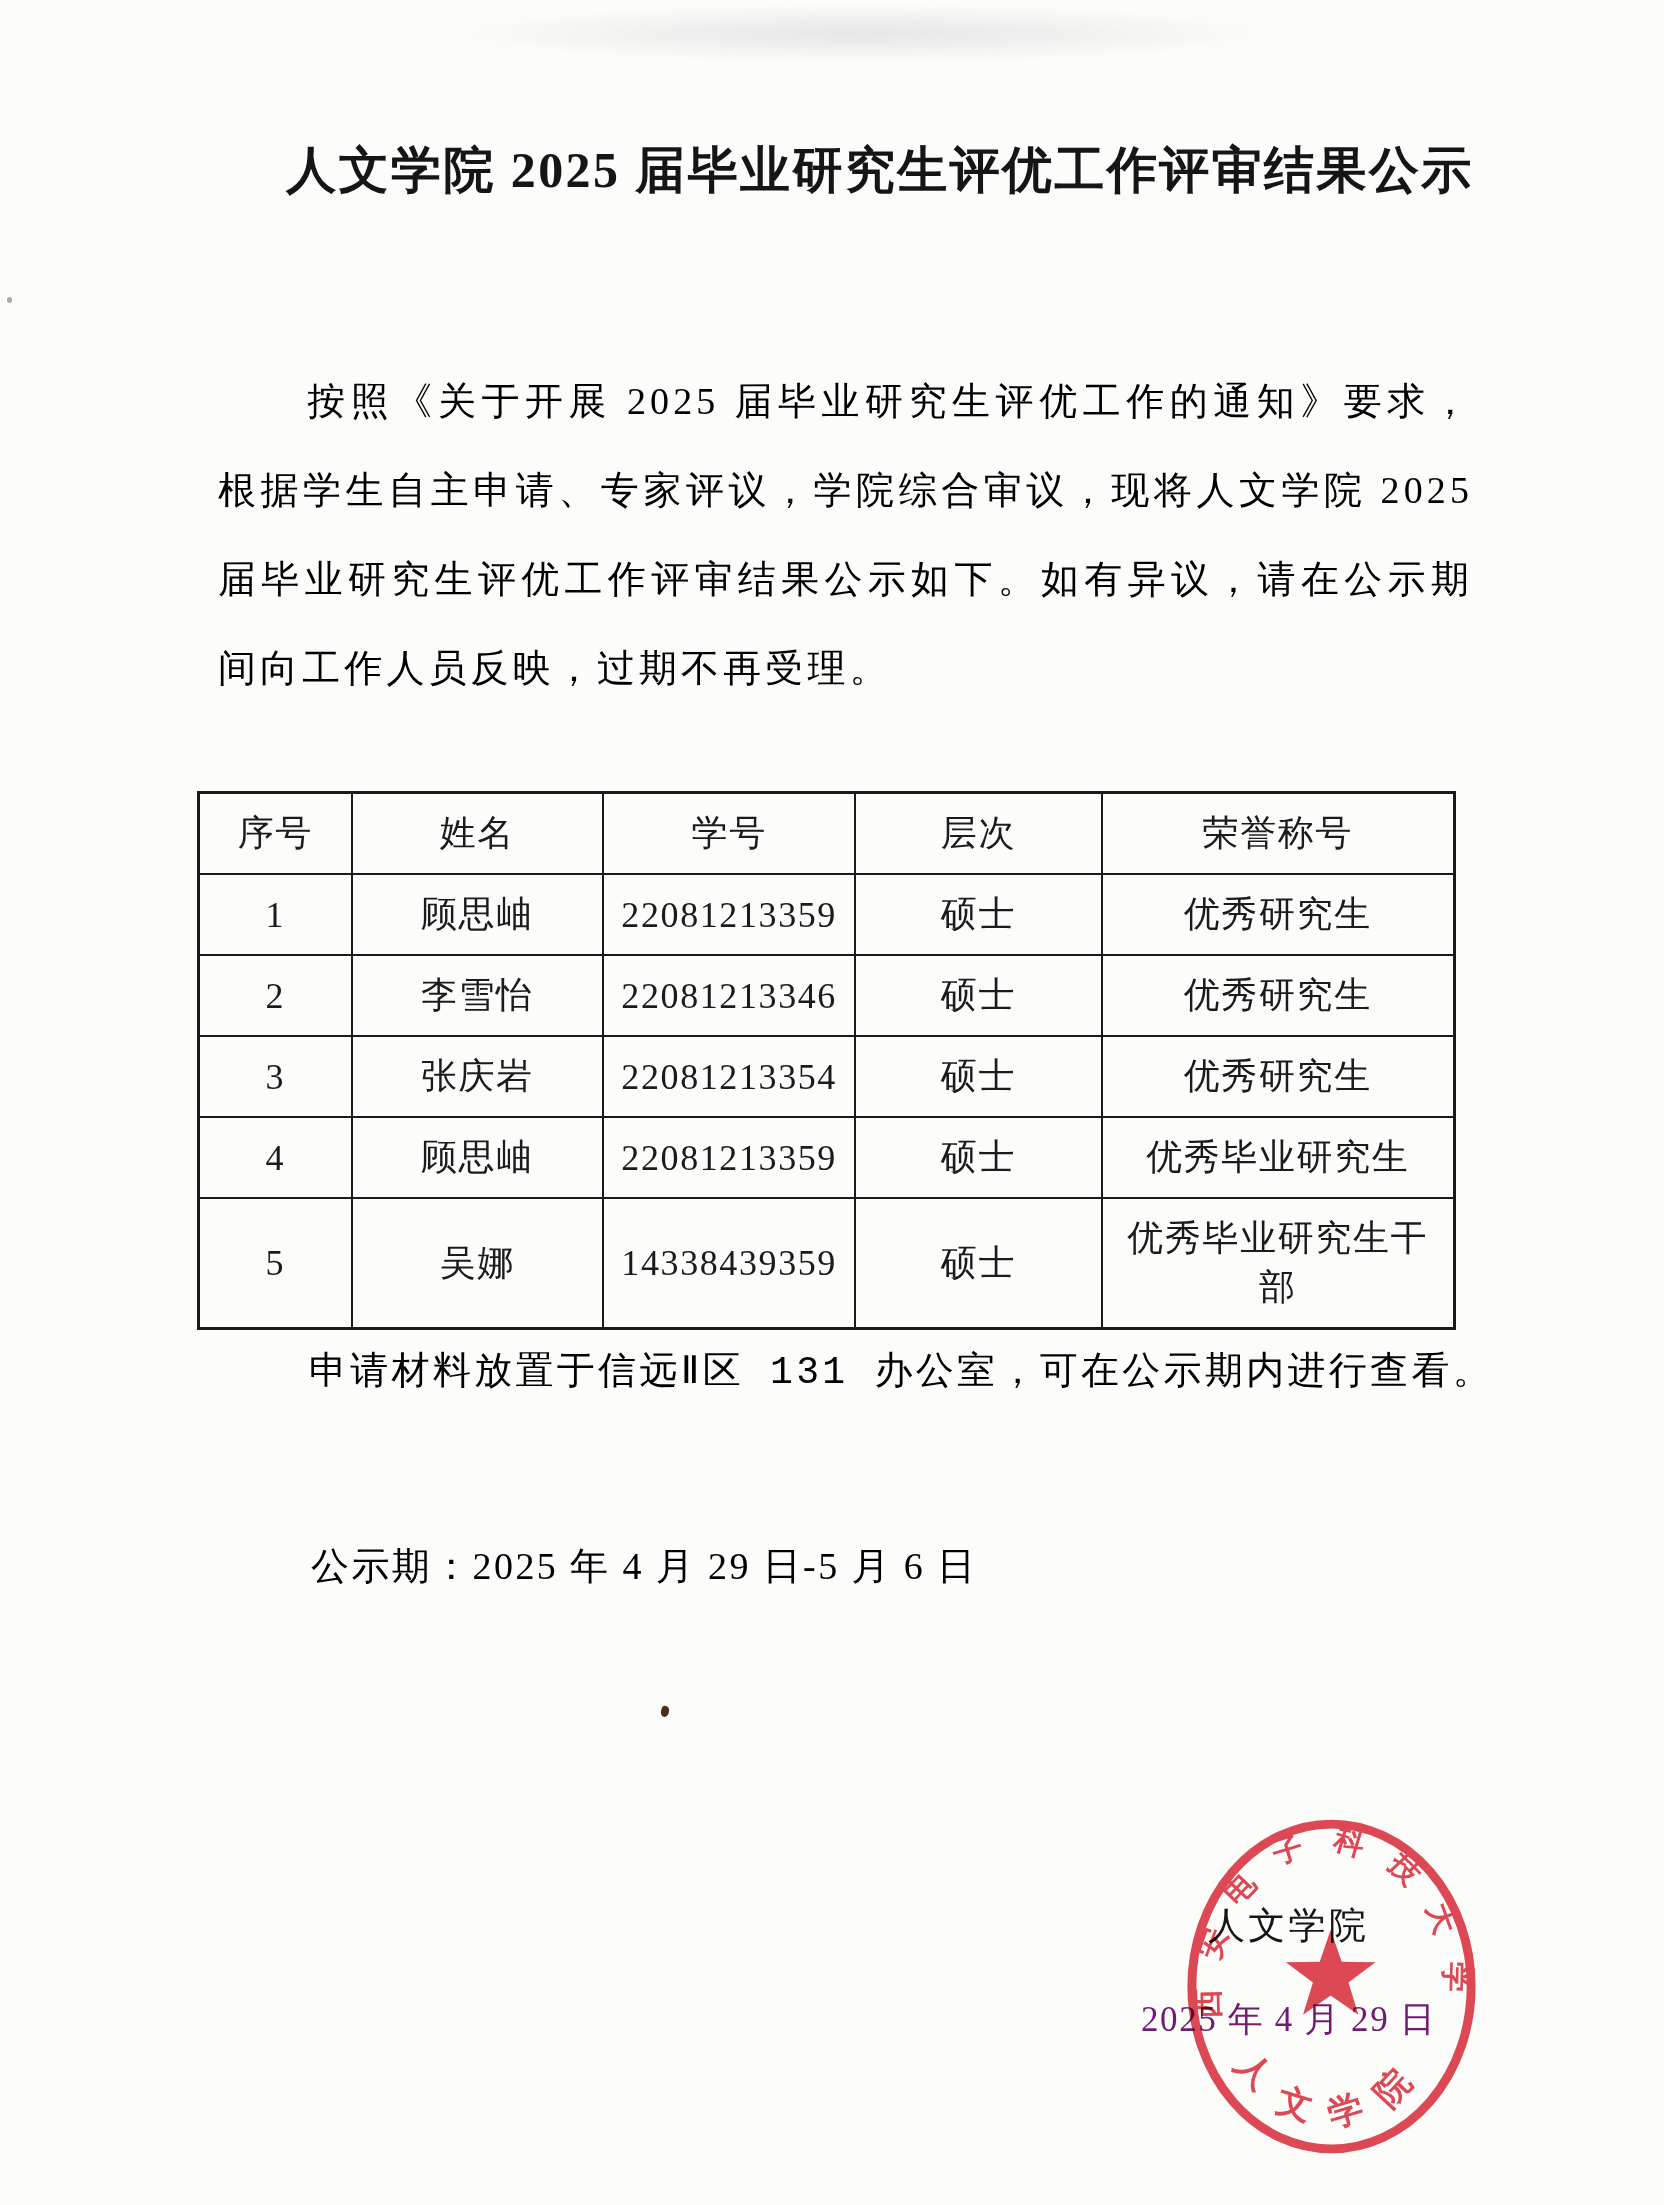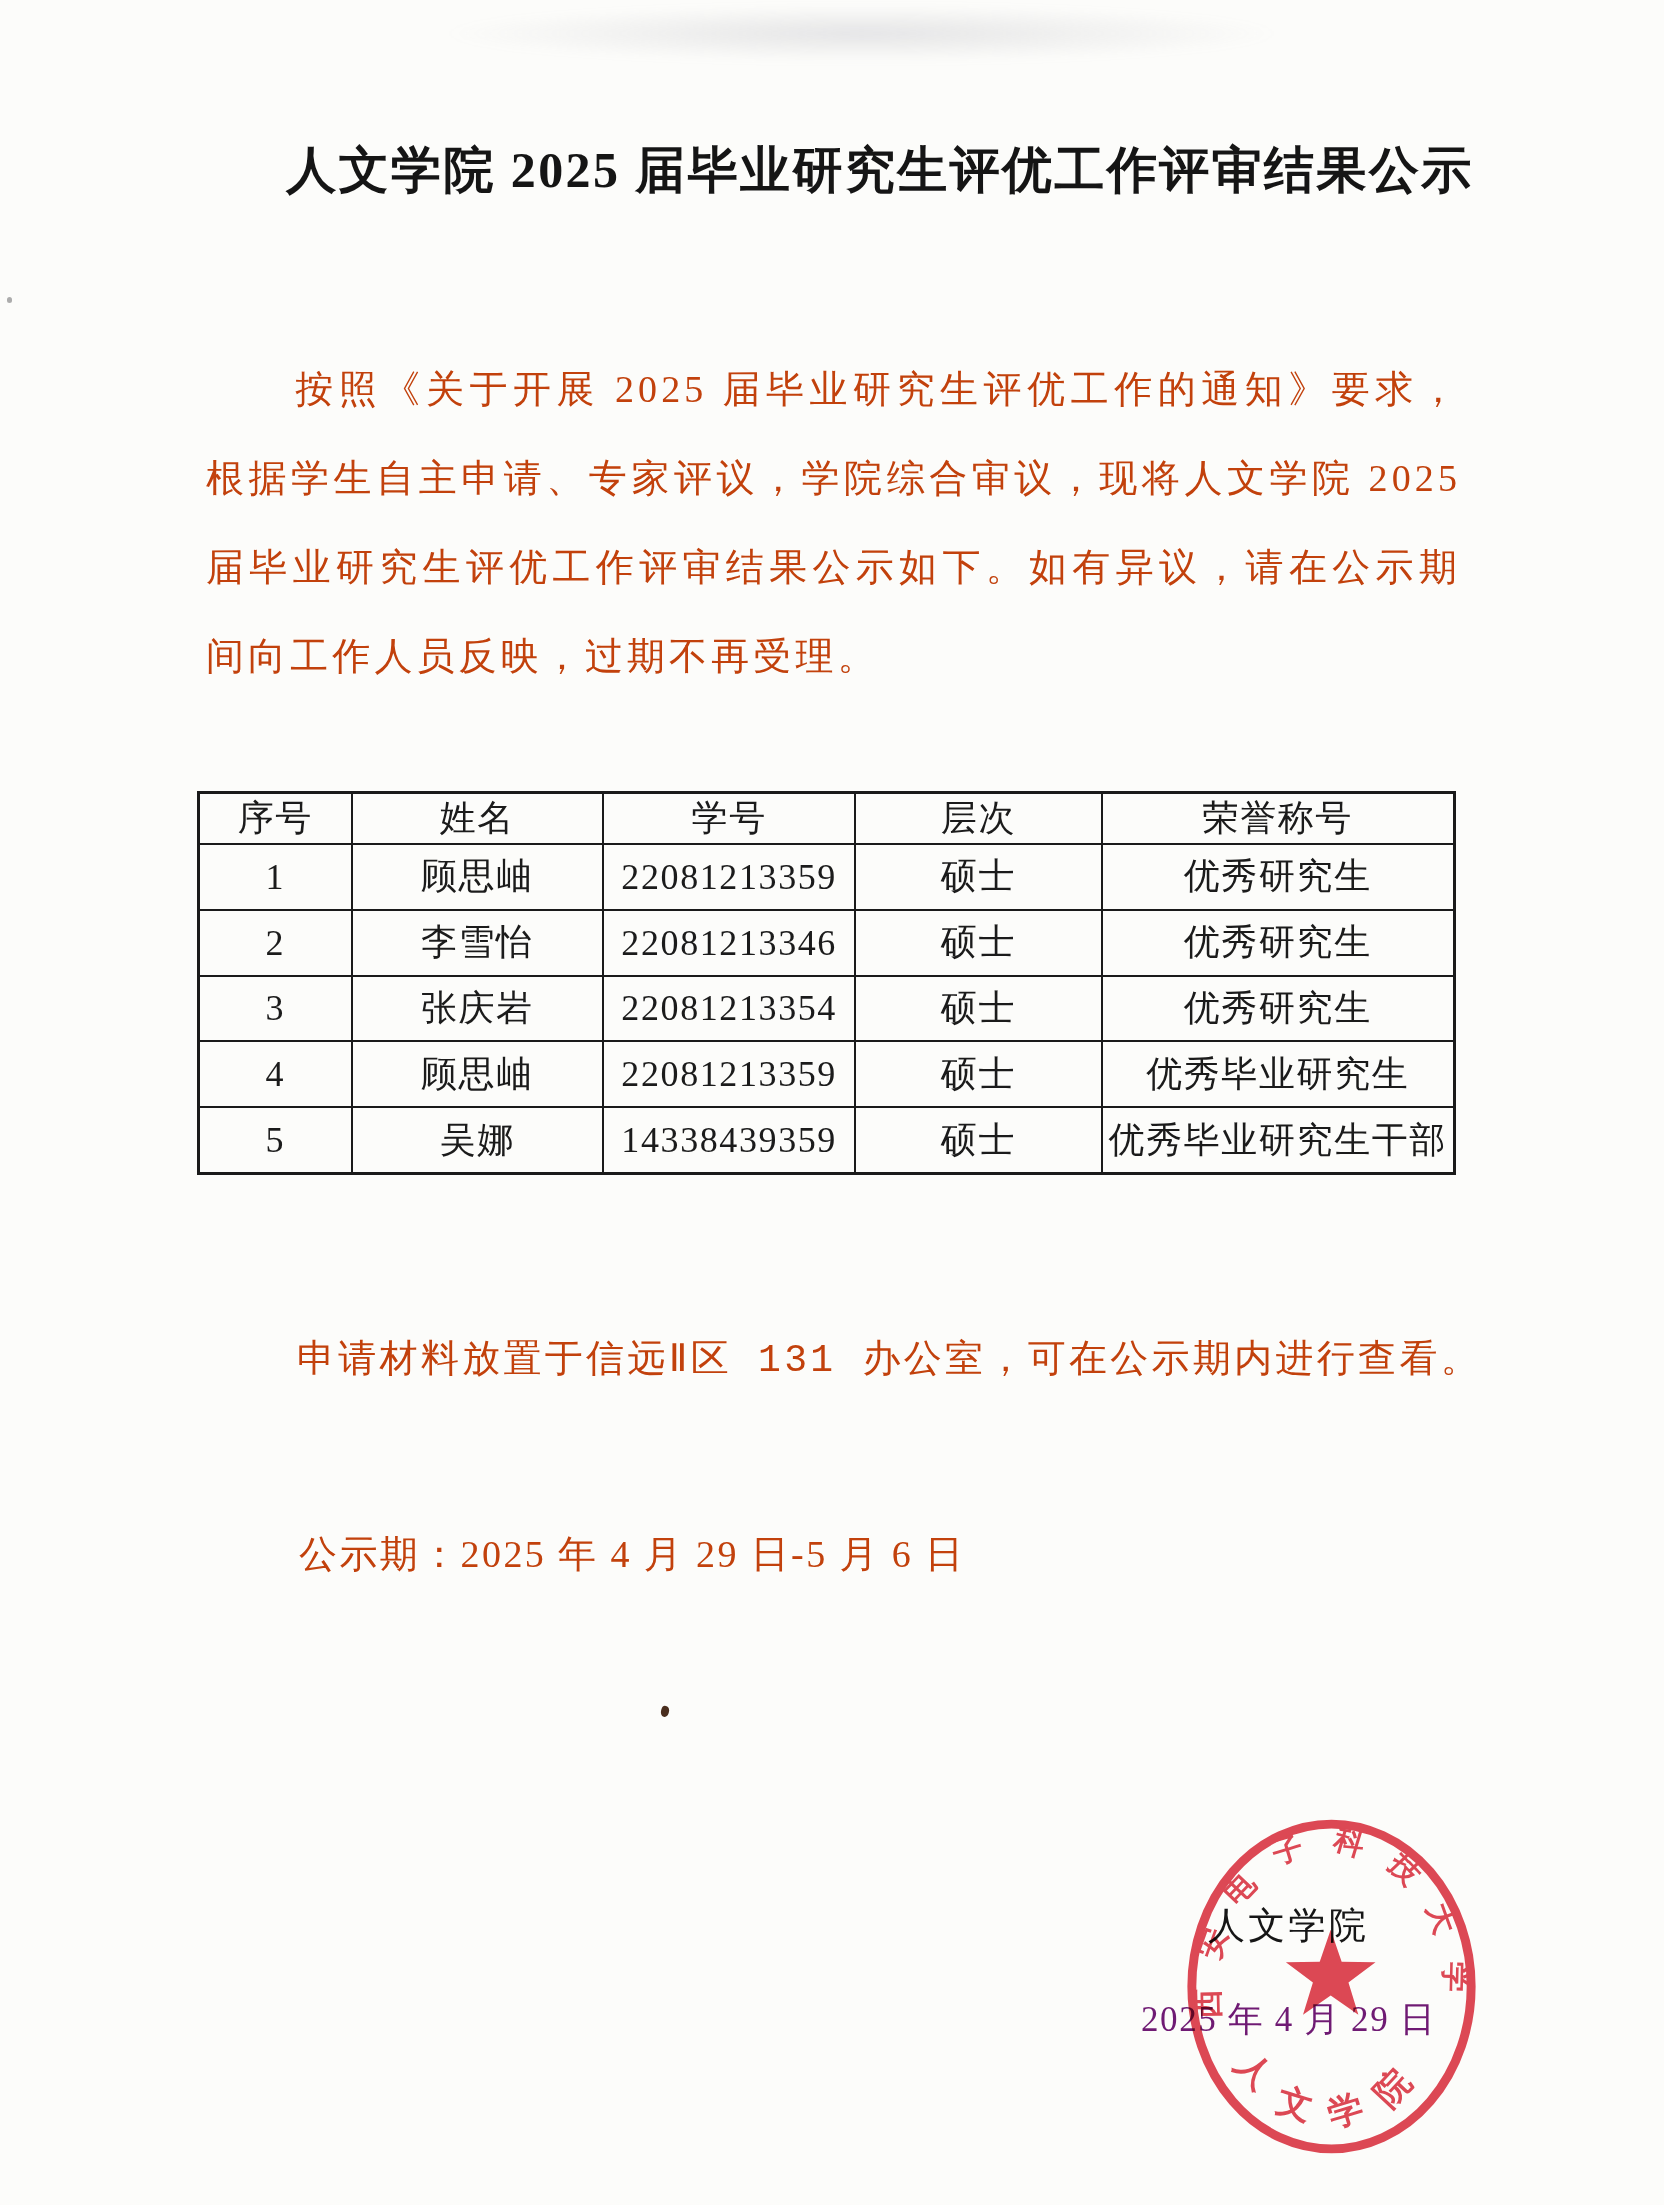--- a/index.html
+++ b/index.html
@@ -27,22 +27,22 @@
     background:#8a8a8a;border-radius:50%;opacity:.7;
   }
   .doc-title{
     position:absolute;top:137px;left:0;width:100%;
     margin:0;text-align:center;
     font-size:50px;font-weight:700;letter-spacing:2.4px;
     color:#151515;
     padding-left:48px;
   }
   .para{
-    margin:0;position:absolute;
-    font-size:38px;color:#c2410c;
+    margin:12px;position:absolute;
+    font-size:38px;color:#000000;
   }
   .para-intro{
     top:345px;left:206px;width:1255px;
     line-height:89px;
     text-align:justify;text-justify:inter-character;
     text-indent:2.35em;
     letter-spacing:4.1px;
   }
   .para-materials{top:1333px;left:297px;letter-spacing:3.3px;font-family:Liberation Mono, monospace;}
   .line-period{top:1529px;left:299px;letter-spacing:2.4px;}
@@ -51,21 +51,21 @@
   .table-wrap{position:absolute;top:791px;left:197px;width:1259px;height:384px;}
   table.results{
     width:100%;height:100%;
     border-collapse:collapse;table-layout:fixed;
     background:transparent;
   }
   table.results th,table.results td{
     border:2.4px solid #1a1a1a;
     text-align:center;vertical-align:middle;
     font-size:36px;font-weight:400;letter-spacing:1.6px;
-    padding:0;color:#1b1b1b;
+    padding:15px;color:#1b1b1b;
   }
   table.results{border:3.3px solid #1a1a1a;}
   col.c1{width:12.2%;} col.c2{width:20%;} col.c3{width:20.1%;}
   col.c4{width:19.6%;} col.c5{width:28.1%;}
 
   .sign-dept{
     position:absolute;top:1901px;left:1208px;
     font-size:37px;letter-spacing:3.3px;color:#161616;
     mix-blend-mode:multiply;z-index:3;
   }

